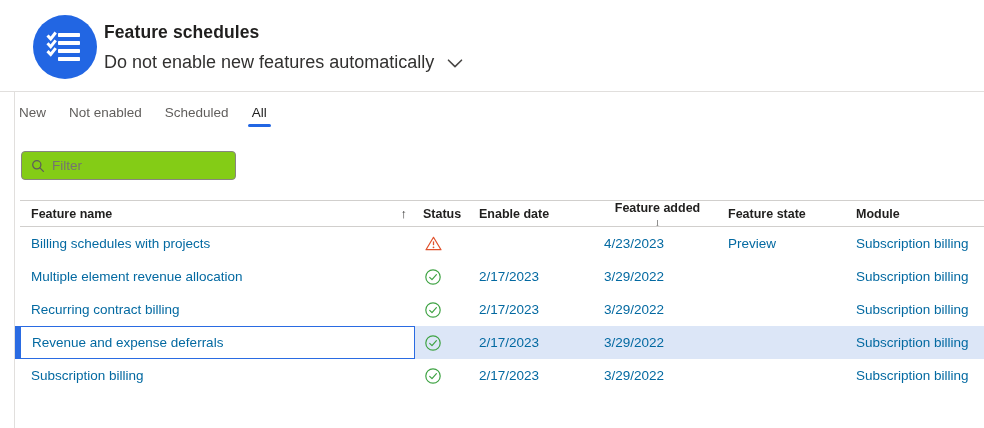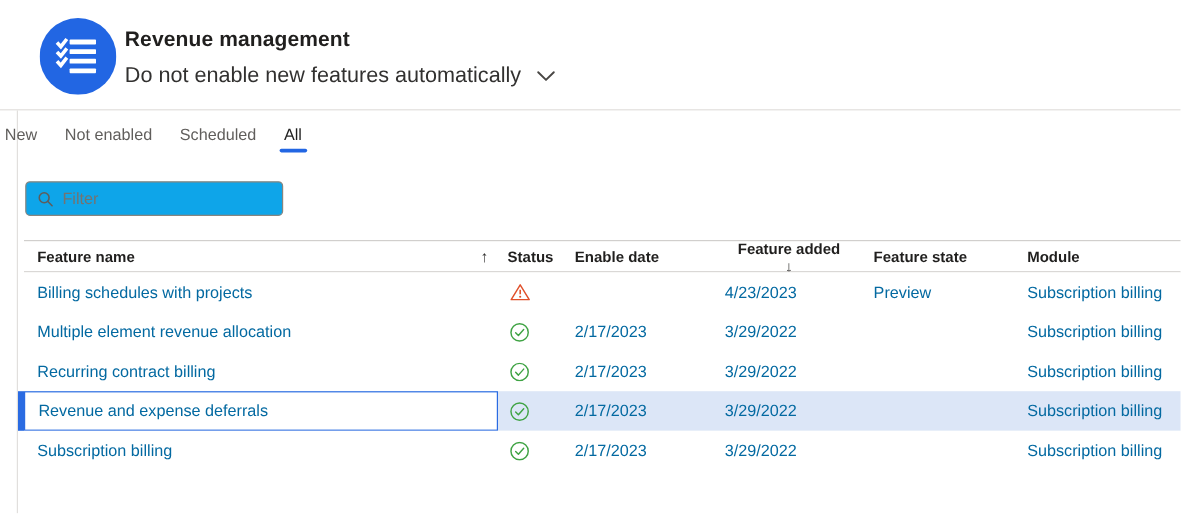--- a/index.html
+++ b/index.html
@@ -12,27 +12,27 @@
   .app-icon { position:absolute; left:33px; top:15px; width:64px; height:64px; }
   .page-title { position:absolute; left:104px; top:22px; font-size:17.5px; font-weight:700; color:#201F1E; letter-spacing:0.1px; }
   .subtitle-dropdown { position:absolute; left:104px; top:52px; display:flex; align-items:center; gap:13px; cursor:pointer; }
   .subtitle-text { font-size:18px; color:#323130; }
   .chevron { display:inline-block; margin-top:2px; }
 
   .header-divider { position:absolute; left:0; top:91px; width:100%; height:1px; background:#E1DFDD; }
   .panel-left-border { position:absolute; left:14px; top:92px; width:1px; height:336px; background:#E1DFDD; }
 
   
-  .tabs { position:absolute; left:4px; top:105px; display:flex; gap:23px; }
+  .tabs { position:absolute; left:19px; top:105px; display:flex; gap:23px; }
   .tab { font-size:13.5px; color:#605E5C; padding-bottom:7px; position:relative; cursor:pointer; white-space:nowrap; }
   .tab.active { color:#1F1F1F; }
   .tab.active::after { content:""; position:absolute; left:-4px; right:-4px; bottom:0; height:3px; background:#2266E3; border-radius:2px; }
 
   
-  .filter-box { position:absolute; left:21px; top:151px; width:215px; height:29px; border:1px solid #87857F; border-radius:4px; display:flex; align-items:center; padding-left:9px; background:#0ea5e9; }
+  .filter-box { position:absolute; left:21px; top:151px; width:215px; height:29px; border:1px solid #87857F; border-radius:4px; display:flex; align-items:center; padding-left:9px; background:#84cc16; }
   .filter-box input { border:none; outline:none; flex:1; font-size:13.5px; font-family:inherit; color:#323130; margin-left:7px; background:transparent; }
   .filter-box input::placeholder { color:#757370; opacity:1; }
 
   
   .grid { position:absolute; left:20px; top:200px; right:0; }
   .grid-header { display:flex; height:27px; align-items:center; border-top:1px solid #D1CFCD; border-bottom:1px solid #D1CFCD; font-size:12.5px; font-weight:700; color:#201F1E; }
   .grid-row { display:flex; height:33px; align-items:center; font-size:13.5px; color:#0369a1; position:relative; background:#fff; }
   .grid-row.selected { background:#DCE6F7; }
 
   .cell { display:flex; align-items:center; height:100%; overflow:hidden; white-space:nowrap; }
@@ -61,21 +61,21 @@
     <svg class="app-icon" viewBox="0 0 64 64" width="64" height="64" aria-hidden="true">
       <circle cx="32" cy="32" r="32" fill="#2266E3"></circle>
       <rect x="25" y="18" width="22" height="4" rx="0.7" fill="#fff"></rect>
       <rect x="25" y="26" width="22" height="4" rx="0.7" fill="#fff"></rect>
       <rect x="25" y="34" width="22" height="4" rx="0.7" fill="#fff"></rect>
       <rect x="25" y="42" width="22" height="4" rx="0.7" fill="#fff"></rect>
       <path d="M14.5 20.5 l3.2 3.4 5-6.4" fill="none" stroke="#fff" stroke-width="3"></path>
       <path d="M14.5 28.3 l3.2 3.4 5-6.4" fill="none" stroke="#fff" stroke-width="3"></path>
       <path d="M14.5 36.1 l3.2 3.4 5-6.4" fill="none" stroke="#fff" stroke-width="3"></path>
     </svg>
-    <div class="page-title">Revenue management</div>
+    <div class="page-title">Feature schedules</div>
     <div class="subtitle-dropdown">
       <span class="subtitle-text">Do not enable new features automatically</span>
       <svg class="chevron" width="16" height="9" viewBox="0 0 16 9" aria-hidden="true">
         <path d="M1.5 1.2 L8 7.6 L14.5 1.2" fill="none" stroke="#484644" stroke-width="1.6" stroke-linecap="round" stroke-linejoin="round"></path>
       </svg>
     </div>
   </div>
 
   <div class="header-divider"></div>
   <div class="panel-left-border"></div>

